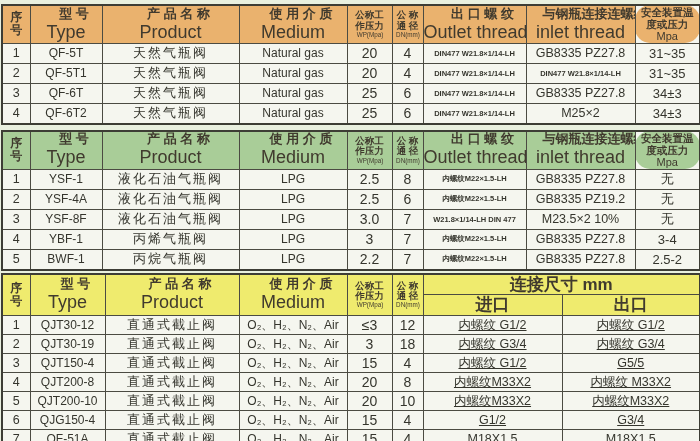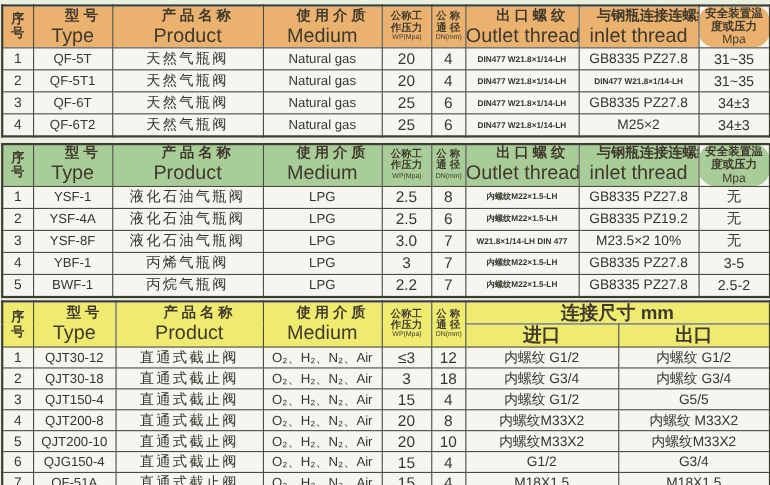--- a/index.html
+++ b/index.html
@@ -33,21 +33,21 @@
   .safth{font-size:10.5px;line-height:1.15;border-radius:15px;}
   .connth{font-size:17px;}
   tbody td{font-size:13px;color:#35352d;}
   .c-seq{font-size:12.5px;}
   .c-type{font-size:12px;}
   .c-prod{font-size:13px;letter-spacing:2px;font-family:Liberation Mono, monospace;}
   .c-med{font-size:12px;}
   .c-num{font-size:14px;}
   .c-thr{font-size:12.5px;}
   .c-saf{font-size:13px;}
-  .c-conn{font-size:12.5px;}
+  .c-conn{font-size:12.5px;text-decoration:underline;}
   .sm{font-size:7.5px;font-weight:bold;letter-spacing:0;margin-top:24px;}
 </style>
 </head>
 <body style="background-color: rgb(233, 240, 223);">
 
 <table class="t t1">
   <colgroup>
     <col style="width:28px">
       <col style="width:72px">
       <col style="width:137px">
@@ -210,21 +210,21 @@
       </tr>
       <tr>
         <td class="c-seq">4</td>
         <td class="c-type">YBF-1</td>
         <td class="c-prod">丙烯气瓶阀</td>
         <td class="c-med">LPG</td>
         <td class="c-num">3</td>
         <td class="c-num">7</td>
         <td class="c-thr sm">内螺纹M22×1.5-LH</td>
         <td class="c-thr">GB8335 PZ27.8</td>
-        <td class="c-saf">3-5</td>
+        <td class="c-saf">3-4</td>
       </tr>
       <tr>
         <td class="c-seq">5</td>
         <td class="c-type">BWF-1</td>
         <td class="c-prod">丙烷气瓶阀</td>
         <td class="c-med">LPG</td>
         <td class="c-num">2.2</td>
         <td class="c-num">7</td>
         <td class="c-thr sm">内螺纹M22×1.5-LH</td>
         <td class="c-thr">GB8335 PZ27.8</td>
@@ -274,21 +274,21 @@
         <td class="c-type">QJT30-12</td>
         <td class="c-prod">直通式截止阀</td>
         <td class="c-med">O₂、H₂、N₂、Air</td>
         <td class="c-num">≤3</td>
         <td class="c-num">12</td>
         <td class="c-conn">内螺纹  G1/2</td>
         <td class="c-conn">内螺纹 G1/2</td>
       </tr>
       <tr>
         <td class="c-seq">2</td>
-        <td class="c-type">QJT30-18</td>
+        <td class="c-type">QJT30-19</td>
         <td class="c-prod">直通式截止阀</td>
         <td class="c-med">O₂、H₂、N₂、Air</td>
         <td class="c-num">3</td>
         <td class="c-num">18</td>
         <td class="c-conn">内螺纹  G3/4</td>
         <td class="c-conn">内螺纹 G3/4</td>
       </tr>
       <tr>
         <td class="c-seq">3</td>
         <td class="c-type">QJT150-4</td>

